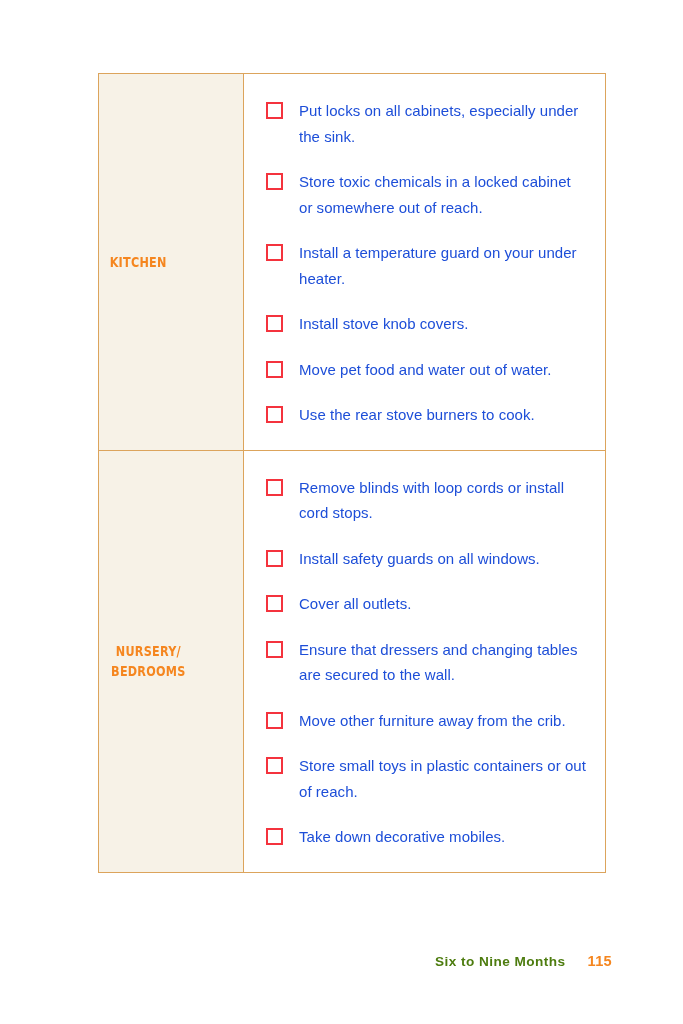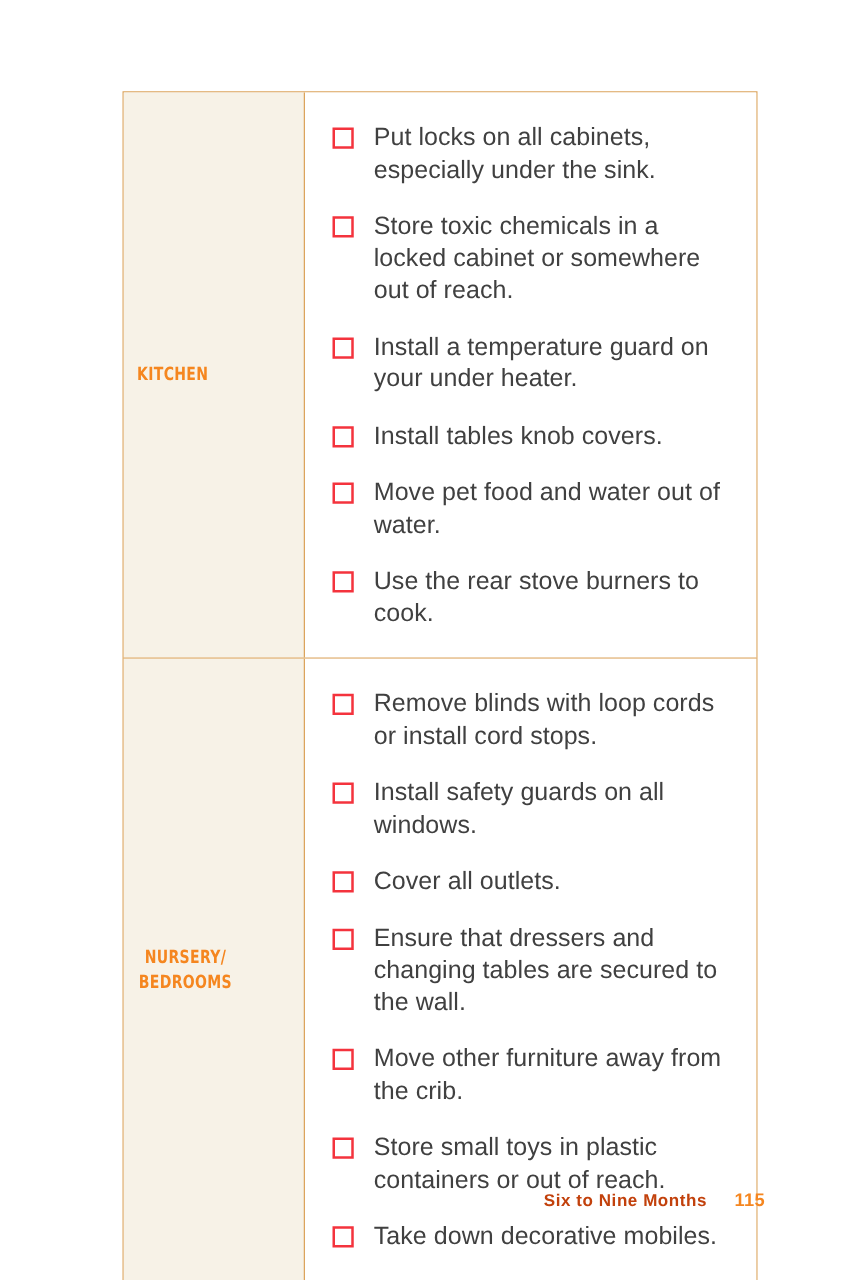--- a/index.html
+++ b/index.html
@@ -95,38 +95,38 @@
     height: 13px;
     border: 2.4px solid #F4333D;
     background: #ffffff;
     margin-top: 4px;
     margin-right: 16px;
     box-sizing: content-box;
   }
 
   .item-text {
     flex: 1 1 auto;
-    color: #404040;
-    font-size: 20px;
+    color: #1d4ed8;
+    font-size: 15px;
     line-height: 25.5px;
     letter-spacing: 0.04px;
   }
 
   
   .footer {
     position: absolute;
     right: 71px;
     top: 953px;
     display: flex;
     flex-direction: row;
     align-items: baseline;
     justify-content: flex-end;
   }
   .footer-title {
-    color: #c2410c;
+    color: #4d7c0f;
     font-weight: bold;
     font-size: 13.6px;
     letter-spacing: 0.45px;
   }
   .footer-page {
     color: #F5861F;
     font-weight: bold;
     font-size: 14.6px;
     letter-spacing: 0.3px;
     margin-left: 22px;
@@ -156,21 +156,21 @@
           <span class="item-text">Store toxic chemicals in a locked cabinet or somewhere out of reach.</span>
         </div>
 
         <div class="checklist-item">
           <span class="checkbox"></span>
           <span class="item-text">Install a temperature guard on your under heater.</span>
         </div>
 
         <div class="checklist-item">
           <span class="checkbox"></span>
-          <span class="item-text">Install tables knob covers.</span>
+          <span class="item-text">Install stove knob covers.</span>
         </div>
 
         <div class="checklist-item">
           <span class="checkbox"></span>
           <span class="item-text">Move pet food and water out of water.</span>
         </div>
 
         <div class="checklist-item">
           <span class="checkbox"></span>
           <span class="item-text">Use the rear stove burners to cook.</span>

